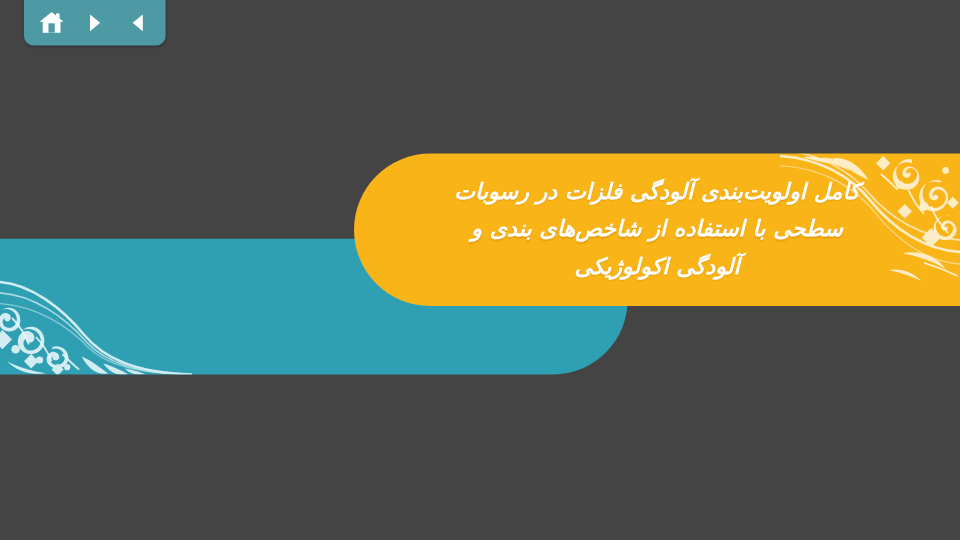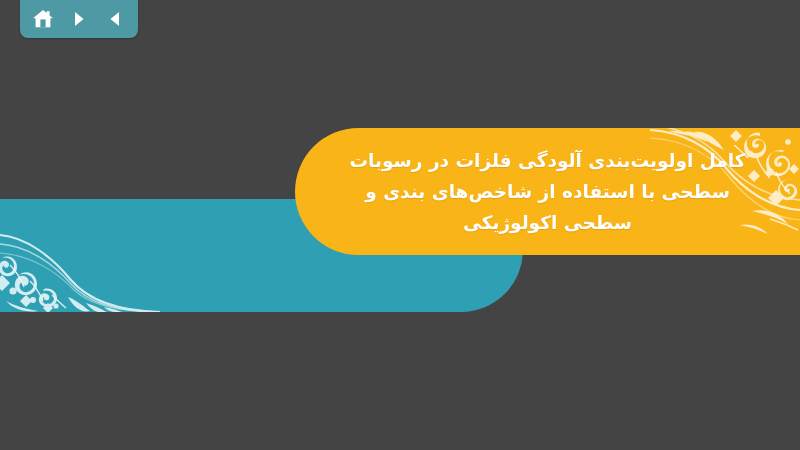--- a/index.html
+++ b/index.html
@@ -70,20 +70,21 @@
   }
   .title-line{
     color:#ffffff;
     font-size:18.5px;
     font-weight:700;
     line-height:29px;
     text-align:center;
     white-space:nowrap;
     direction:rtl;
     text-shadow:0 1px 1px rgba(140,80,0,.18);
+    font-style:italic;
   }
 </style>
 </head>
 <body>
 
 <div id="stage">
 
   <div id="teal-panel">
     <svg id="teal-ornament" viewBox="0 0 160 113" xmlns="http://www.w3.org/2000/svg" aria-hidden="true">
       <g fill="none" stroke="#dff3f6" stroke-width="2.1" stroke-linecap="round">
@@ -143,21 +144,21 @@
         <path d="M120 50 c-6-6-10-13-13-20"></path>
         <path d="M98 30 c-5-5-9-9-14-13"></path>
         <path d="M148 102 c-8-4-18-8-28-11"></path>
       </g>
     </svg>
   </div>
 
   <div id="title-block">
     <div class="title-line">کامل اولویت‌بندی آلودگی فلزات در رسوبات</div>
     <div class="title-line">سطحی با استفاده از شاخص‌های بندی و</div>
-    <div class="title-line">سطحی اکولوژیکی</div>
+    <div class="title-line">آلودگی اکولوژیکی</div>
   </div>
 
   <div id="navbar">
     <div class="navbtn">
       <svg width="18" height="18" viewBox="0 0 18 18" xmlns="http://www.w3.org/2000/svg" aria-hidden="true">
         <path d="M13 2 L4.5 9 L13 16 Z" fill="#ffffff"></path>
       </svg>
     </div>
     <div class="navbtn">
       <svg width="18" height="18" viewBox="0 0 18 18" xmlns="http://www.w3.org/2000/svg" aria-hidden="true">

